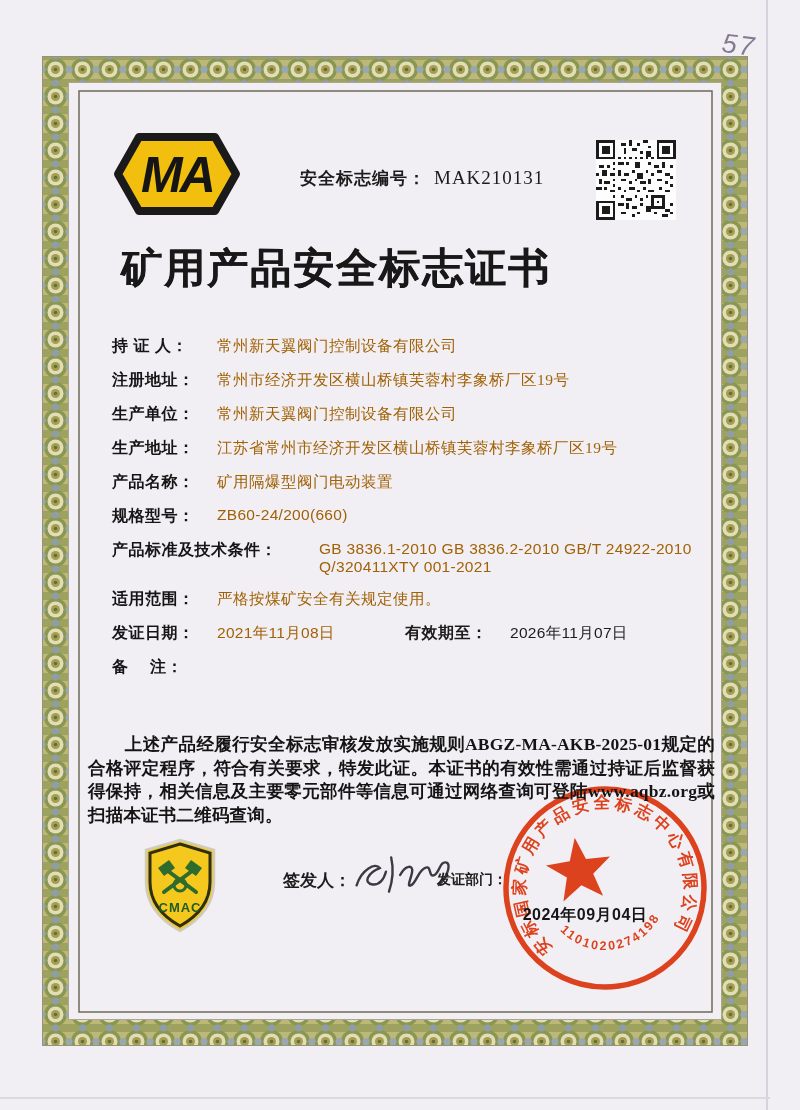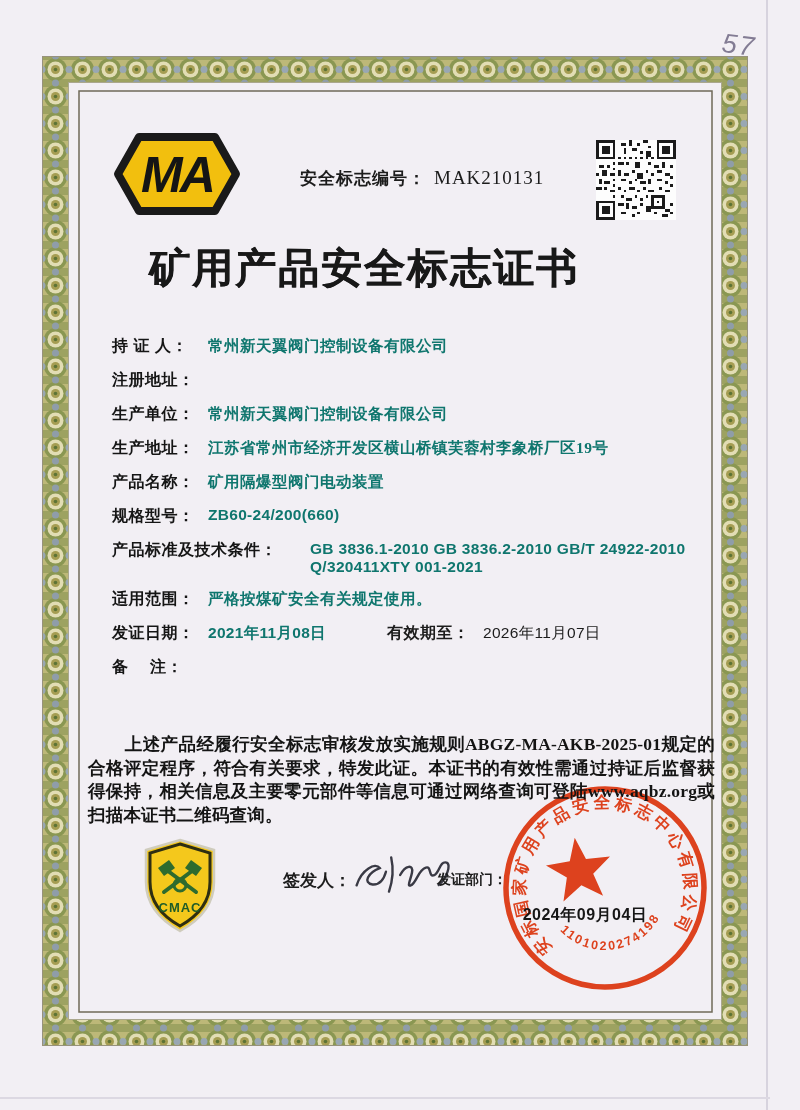--- a/index.html
+++ b/index.html
@@ -9,26 +9,26 @@
   
   .page-edge-r{left:766px;top:0;width:2px;height:1110px;background:#d7d3de;}
   .page-edge-b{left:0;top:1097px;width:770px;height:2px;background:#dcd8e2;}
   .hand-note{left:722px;top:30px;font-size:27px;color:#837c94;transform:rotate(7deg);
              font-style:italic;letter-spacing:2px;}
   
   .cert-no{left:300px;top:167px;font-size:17px;font-weight:700;letter-spacing:1px;}
   .cert-no .num{font-family:"Liberation Serif","DejaVu Serif",serif;font-weight:400;
                 font-size:19px;letter-spacing:1px;margin-left:8px;}
   .title{left:0;top:241px;width:672px;text-align:center;font-size:41px;font-weight:900;
-         letter-spacing:2px;color:#181818;text-shadow:0.6px 0 #181818;margin-left:28px;}
+         letter-spacing:2px;color:#181818;text-shadow:0.6px 0 #181818;}
   
   .fields{left:112px;top:336px;width:606px;font-size:16px;}
-  .frow{display:flex;align-items:flex-start;margin-bottom:13px;min-height:20px;}
+  .frow{display:flex;align-items:flex-start;margin-bottom:13px;min-height:20px;gap:9px;}
   .flabel{flex:none;width:96px;font-weight:700;letter-spacing:0.5px;color:#151515;}
-  .fvalue{font-weight:700;color:#0f766e;}
+  .fvalue{font-weight:400;color:#a16207;}
   .v-kai{font-family:"Liberation Serif","DejaVu Serif",serif;font-size:15.5px;letter-spacing:0.5px;}
   .v-num{font-size:15.5px;letter-spacing:0.3px;}
   .frow.std .flabel{width:198px;}
   .frow.std .fvalue{width:402px;line-height:18px;}
   .dual .fvalue{width:177px;}
   .dual .flabel2{flex:none;width:96px;font-weight:700;letter-spacing:0.5px;margin-left:2px;}
   .dual .fvalue2{font-weight:400;}
   
   .statement{left:88px;top:733px;width:627px;font-size:17.5px;font-weight:700;line-height:23.5px;
              text-align:justify;text-indent:2.1em;font-family:"Liberation Serif","DejaVu Serif",serif;
@@ -119,20 +119,21 @@
 
   <div class="abs title">矿用产品安全标志证书</div>
 
   <div class="abs fields">
     <div class="frow">
       <span class="flabel">持 证 人：</span>
       <span class="fvalue v-kai">常州新天翼阀门控制设备有限公司</span>
     </div>
     <div class="frow">
       <span class="flabel">注册地址：</span>
+      <span class="fvalue v-kai">常州市经济开发区横山桥镇芙蓉村李象桥厂区19号</span>
     </div>
     <div class="frow">
       <span class="flabel">生产单位：</span>
       <span class="fvalue v-kai">常州新天翼阀门控制设备有限公司</span>
     </div>
     <div class="frow">
       <span class="flabel">生产地址：</span>
       <span class="fvalue v-kai">江苏省常州市经济开发区横山桥镇芙蓉村李象桥厂区19号</span>
     </div>
     <div class="frow">

